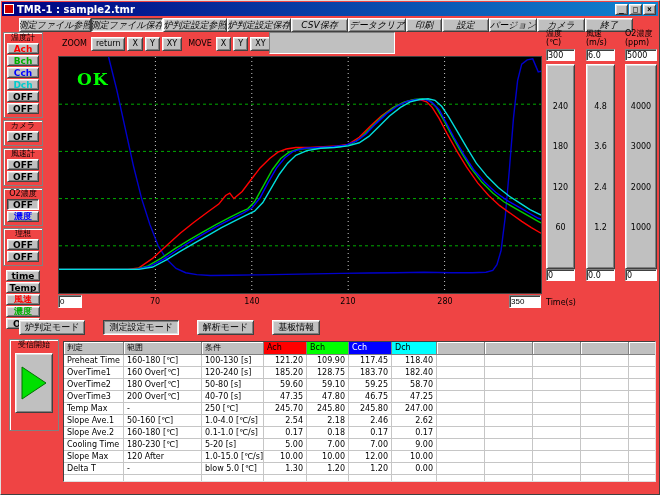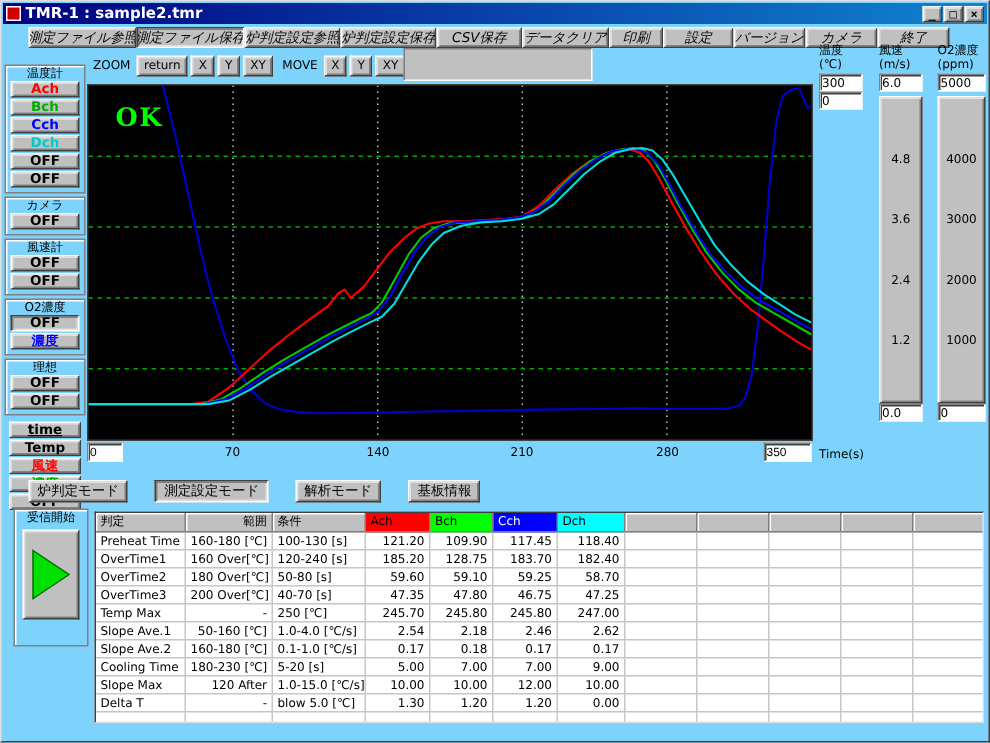--- a/index.html
+++ b/index.html
@@ -1,35 +1,35 @@
 <!DOCTYPE html>
 <html><head>
 <meta charset="utf-8">
 <style>
   html,body{margin:0;padding:0;background:#9a9a9a;}
   *{box-sizing:border-box;}
   #app{
-    position:relative;width:660px;height:495px;background:#7dd3fc;overflow:hidden;
+    position:relative;width:660px;height:495px;background:#ef4444;overflow:hidden;
     font-family:"DejaVu Sans","Liberation Sans",sans-serif;font-size:9px;color:#000;
     border-top:1px solid #dfdfdf;border-left:1px solid #dfdfdf;border-right:1px solid #404040;border-bottom:1px solid #404040;
   }
   
   .raised{background:#c0c0c0;border:1px solid;border-color:#ffffff #404040 #404040 #ffffff;box-shadow:inset 1px 1px 0 #dfdfdf, inset -1px -1px 0 #808080;}
   .pressed{background:#c0c0c0;border:1px solid;border-color:#404040 #ffffff #ffffff #404040;box-shadow:inset 1px 1px 0 #808080, inset -1px -1px 0 #dfdfdf;}
   .btn{display:flex;align-items:center;justify-content:center;cursor:pointer;white-space:nowrap;overflow:hidden;}
   
   #titlebar{position:absolute;left:1px;top:1px;right:1px;height:14px;background:linear-gradient(90deg,#000080,#1084d0);display:flex;align-items:center;padding:0 2px;color:#fff;}
   #title-text{font-weight:bold;font-size:10px;margin-left:3px;flex:1;}
   .tb-btn{width:13px;height:11px;margin-left:1px;font-size:8px;line-height:9px;color:#000;font-weight:bold;font-family:"DejaVu Sans Mono",monospace;}
   #app-icon{width:10px;height:10px;background:#d00000;border:1px solid #fff;display:inline-block;}
   
   #menubar{position:absolute;left:18px;top:17px;height:14px;display:flex;font-style:italic;}
   #menubar .btn{height:14px;padding:0 5px;font-size:9px;}
   
-  #sidebar{position:absolute;left:2px;top:42px;width:54px;}
+  #sidebar{position:absolute;left:2px;top:31px;width:40px;}
   .sgroup{border:1px solid #808080;box-shadow:inset 1px 1px 0 #fff;padding:0 3px 2px;margin-bottom:2px;}
   .glabel{height:10px;font-size:8px;text-align:center;line-height:10px;}
   .sbtn{height:11px;margin-bottom:1px;font-weight:bold;font-size:9px;width:100%;}
   #axis-stack{padding:2px 3px 0;}
   .u{text-decoration:underline;}
   
   #toolbar{position:absolute;left:57px;top:32px;height:21px;display:flex;align-items:center;}
   #toolbar .lbl{font-size:8px;margin:0 4px;}
   #toolbar .btn{height:14px;padding:0 4px;font-size:8px;margin-right:2px;}
   #statusbox{position:absolute;left:268px;top:31px;width:126px;height:22px;background:#c0c0c0;border:1px solid;border-color:#808080 #fff #fff #808080;padding:1px 2px;font-size:7.5px;line-height:10px;white-space:pre;overflow:hidden;}
@@ -56,21 +56,21 @@
   
   #receive-group{position:absolute;left:8px;top:338px;width:50px;height:92px;border:1px solid #808080;box-shadow:inset 1px 1px 0 #fff;}
   #receive-group .glabel{font-size:8px;}
   #play-button{width:38px;height:60px;margin:3px auto 0;display:flex;align-items:center;justify-content:center;}
   
   #judgment-table{position:absolute;left:62px;top:340px;width:593px;height:141px;background:#fff;border:1px solid;border-color:#404040 #dfdfdf #dfdfdf #404040;overflow:hidden;}
   .trow{display:flex;height:12px;}
   .thead{height:13px;}
   .tcell{border-right:1px solid #c6c6c6;border-bottom:1px solid #c6c6c6;font-size:8px;line-height:11px;padding:0 3px;overflow:hidden;white-space:nowrap;flex:0 0 auto;}
   .thead .tcell{background:#c0c0c0;border-right:1px solid #808080;border-bottom:1px solid #808080;box-shadow:inset 1px 1px 0 #fff;font-size:8px;}
-  .c0{width:60px;} .c1{width:58px;text-align:right;} .c2{width:62px;} .c3{width:43px;} .c4{width:42px;} .c5{width:43px;} .c6{width:45px;} .ce{width:48px;}
+  .c0{width:60px;} .c1{width:78px;} .c2{width:62px;} .c3{width:43px;} .c4{width:42px;} .c5{width:43px;} .c6{width:45px;} .ce{width:48px;}
   .num{text-align:right;}
 </style>
 </head>
 <body>
 
 <div id="app">
 
   <div id="titlebar">
     <span id="app-icon"></span>
     <span id="title-text">TMR-1 : sample2.tmr</span>
@@ -172,20 +172,26 @@
     <span class="xtick" style="left:194px">140</span>
     <span class="xtick" style="left:290px">210</span>
     <span class="xtick" style="left:387px">280</span>
     <input class="xin inp" style="left: 451px; width: 32px;" value="350">
   </div>
   <span id="time-axis-label">Time(s)</span>
 
   <div class="axcol" style="left:545px;width:29px">
     <div class="axhead"><span>温度</span><br><span>(℃)</span></div>
     <input class="axin inp" value="300" style="">
+    <div class="axpanel raised">
+      <span style="top:20%">240</span>
+      <span style="top:40%">180</span>
+      <span style="top:60%">120</span>
+      <span style="top:80%">60</span>
+    </div>
     <input class="axin inp" value="0" style="">
   </div>
   <div class="axcol" style="left:585px;width:29px">
     <div class="axhead"><span>風速</span><br><span>(m/s)</span></div>
     <input class="axin inp" value="6.0" style="">
     <div class="axpanel raised">
       <span style="top:20%">4.8</span>
       <span style="top:40%">3.6</span>
       <span style="top:60%">2.4</span>
       <span style="top:80%">1.2</span>

